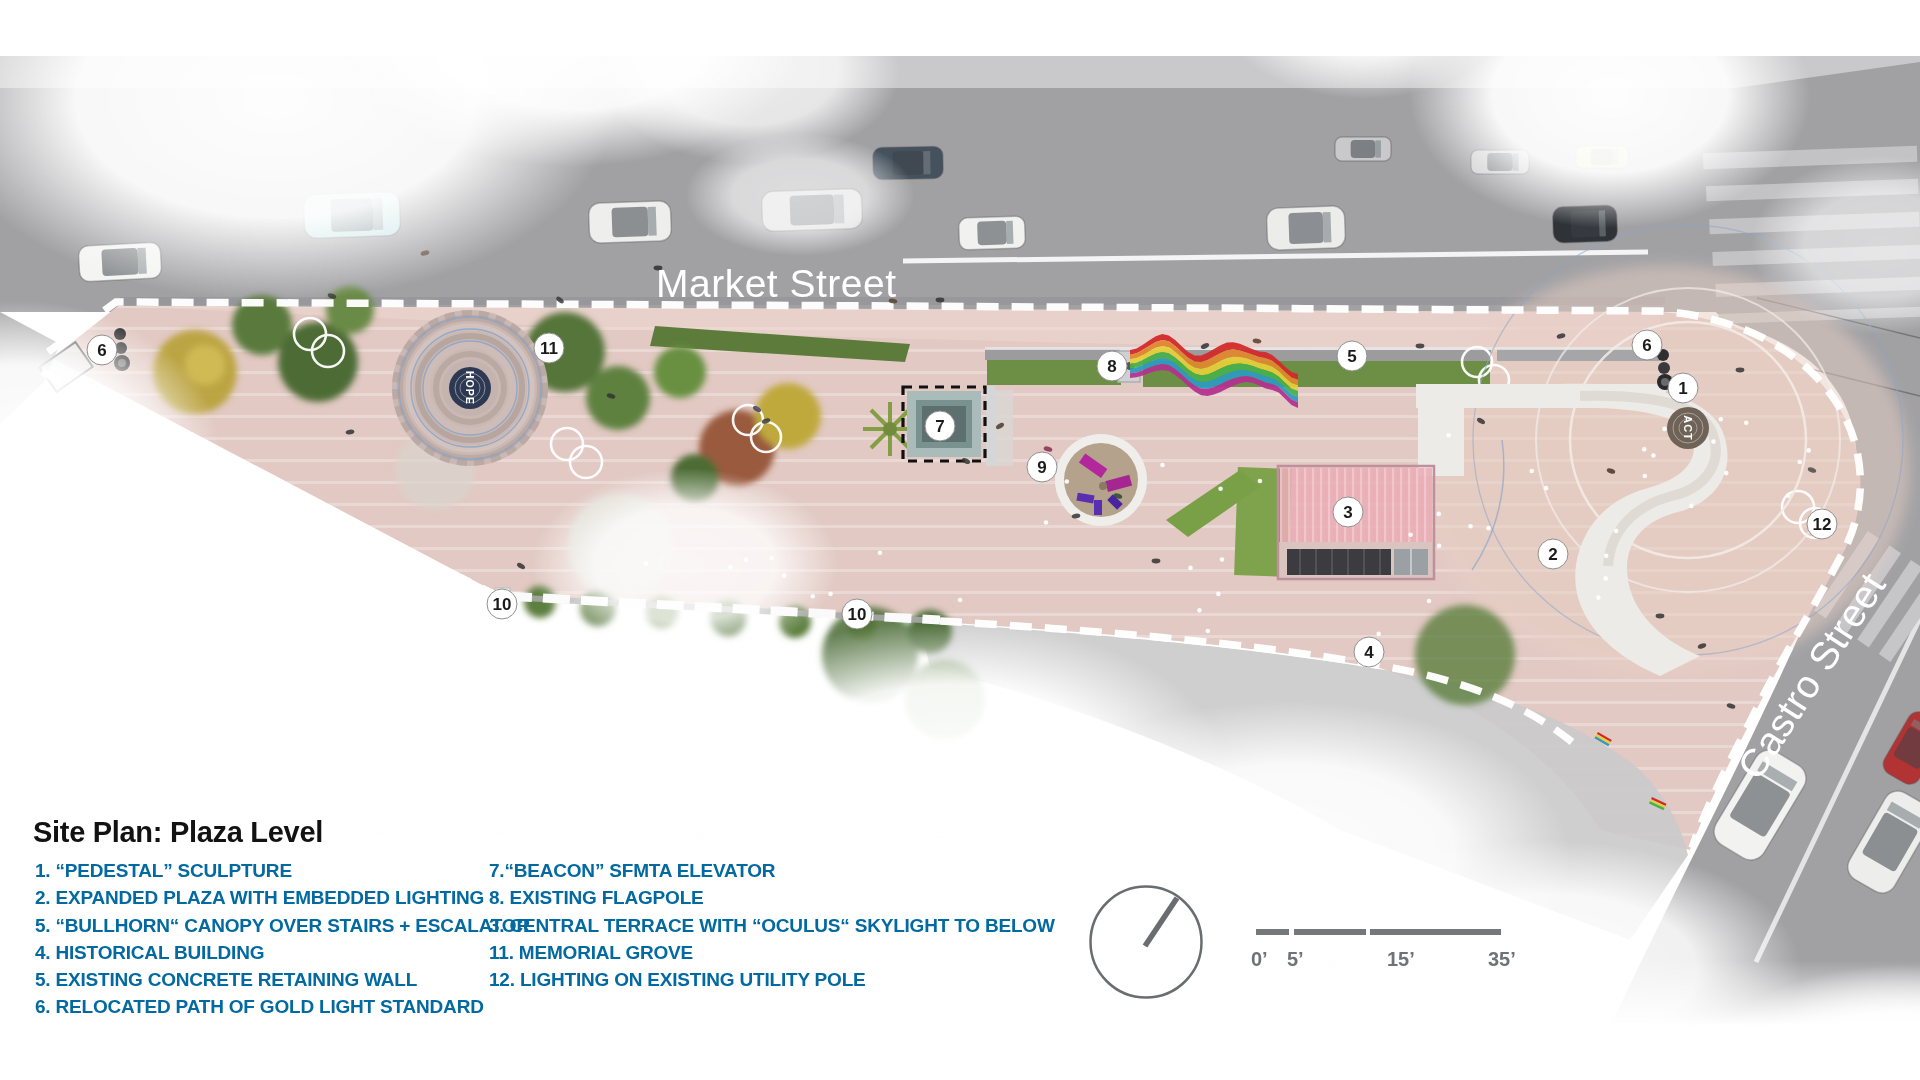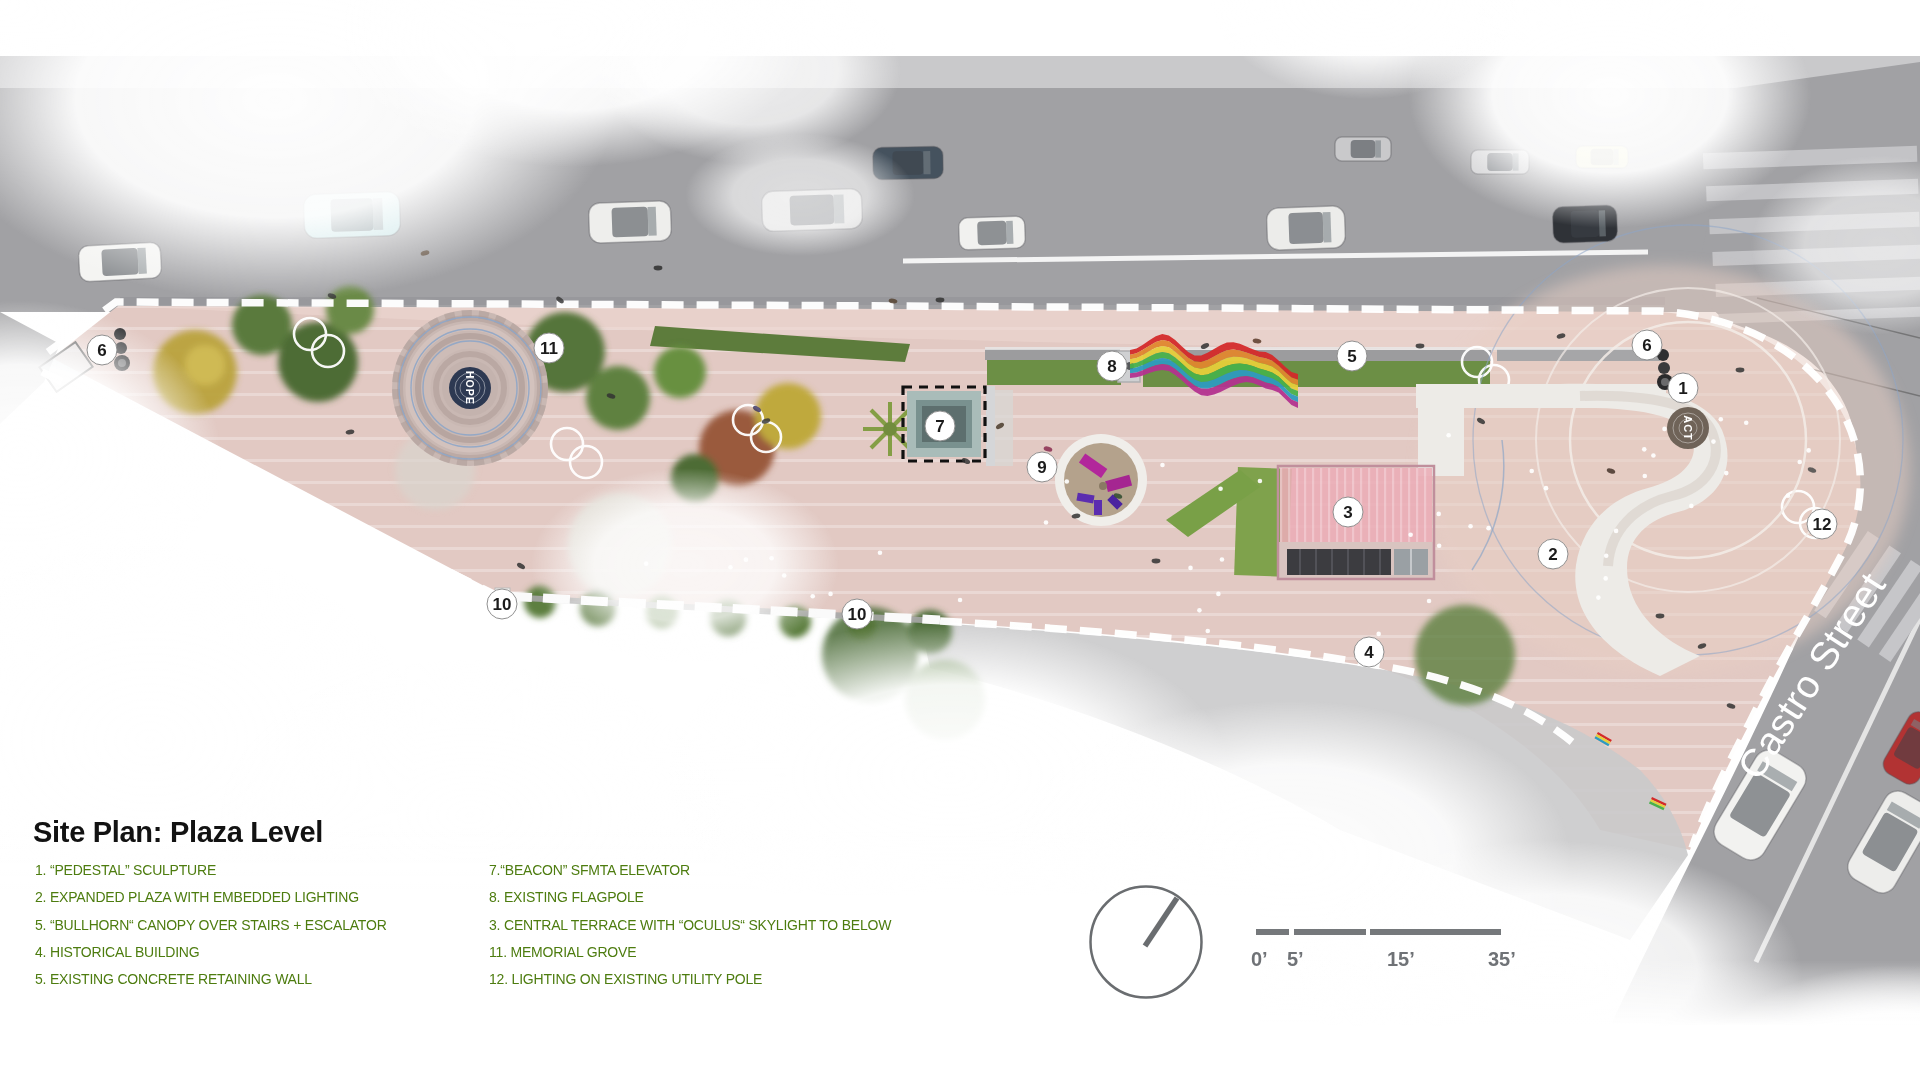--- a/index.html
+++ b/index.html
@@ -6,21 +6,21 @@
   .stage{position:relative;width:1920px;height:1080px;background:#fff;overflow:hidden;
          font-family:"Liberation Sans",sans-serif;}
   svg text{font-family:"Liberation Sans",sans-serif;}
   .fog{position:absolute;pointer-events:none;border-radius:50%;
        background:radial-gradient(closest-side,rgba(255,255,255,.98) 0%,rgba(255,255,255,.92) 42%,rgba(255,255,255,0) 72%);}
   .whiteband{position:absolute;pointer-events:none;}
   .street-label{position:absolute;color:#fff;font-size:39px;font-weight:400;letter-spacing:.5px;white-space:nowrap;}
   #castro-label{transform:translate(-50%,-50%) rotate(-57deg);}
   .page-title{position:absolute;left:33px;top:816px;font-size:29px;font-weight:700;color:#121212;letter-spacing:-.3px;}
   .legend-col{position:absolute;top:857px;margin:0;padding:0;list-style:none;
-              font-size:14px;font-weight:400;color:#4d7c0f;letter-spacing:-.2px;}
+              font-size:19px;font-weight:700;color:#0369a1;letter-spacing:-.2px;}
   .legend-col li{line-height:27.3px;white-space:nowrap;}
   #legend-col1{left:35px;}
   #legend-col2{left:489px;}
   .plan-marker{position:absolute;width:31px;height:31px;border-radius:50%;background:#fff;
                border:1px solid #8f8f8f;box-sizing:border-box;display:flex;align-items:center;justify-content:center;
                font-size:17px;font-weight:600;color:#1b1b1b;transform:translate(-50%,-50%);}
   .scale-seg{position:absolute;height:6px;background:#75787b;top:929px;}
   .scale-label{position:absolute;top:948px;font-size:20px;font-weight:600;color:#6f7276;}
   #compass{position:absolute;left:1088px;top:884px;}
 </style>
@@ -437,29 +437,31 @@
 <div class="fog" style="left:120px;top:600px;width:700px;height:430px;"></div>
 <div class="fog" style="left:470px;top:430px;width:430px;height:270px;opacity:.85;"></div>
 <div class="fog" style="left:560px;top:560px;width:780px;height:430px;"></div>
 <div class="fog" style="left:900px;top:640px;width:780px;height:430px;opacity:.95;"></div>
 <div class="fog" style="left:1200px;top:790px;width:700px;height:360px;opacity:.92;"></div>
 <div class="fog" style="left:1620px;top:920px;width:560px;height:320px;"></div>
 <div class="fog" style="left:1700px;top:120px;width:360px;height:250px;opacity:.6;"></div>
 <div class="whiteband" style="left:0;top:830px;width:1260px;height:250px;background:linear-gradient(to bottom,rgba(255,255,255,0),#fff 26%);"></div>
 <div class="whiteband" style="left:0;top:960px;width:1920px;height:120px;background:linear-gradient(to bottom,rgba(255,255,255,0),#fff 55%);"></div>
 
+<div class="street-label" id="market-label" style="left:656px;top:262px;">Market Street</div>
 <div class="street-label" id="castro-label" style="left:1812px;top:676px;">Castro Street</div>
 
 <div class="page-title">Site Plan: Plaza Level</div>
 <ul class="legend-col" id="legend-col1">
       <li>1. “PEDESTAL” SCULPTURE</li>
       <li>2. EXPANDED PLAZA WITH EMBEDDED LIGHTING</li>
       <li>5. “BULLHORN“ CANOPY OVER STAIRS + ESCALATOR</li>
       <li>4. HISTORICAL BUILDING</li>
       <li>5. EXISTING CONCRETE RETAINING WALL</li>
+      <li>6. RELOCATED PATH OF GOLD LIGHT STANDARD</li>
     </ul>
 <ul class="legend-col" id="legend-col2">
       <li>7.“BEACON” SFMTA ELEVATOR</li>
       <li>8. EXISTING FLAGPOLE</li>
       <li>3. CENTRAL TERRACE WITH “OCULUS“ SKYLIGHT TO BELOW</li>
       <li>11. MEMORIAL GROVE</li>
       <li>12. LIGHTING ON EXISTING UTILITY POLE</li>
     </ul>
 
 <div id="markers-layer">

